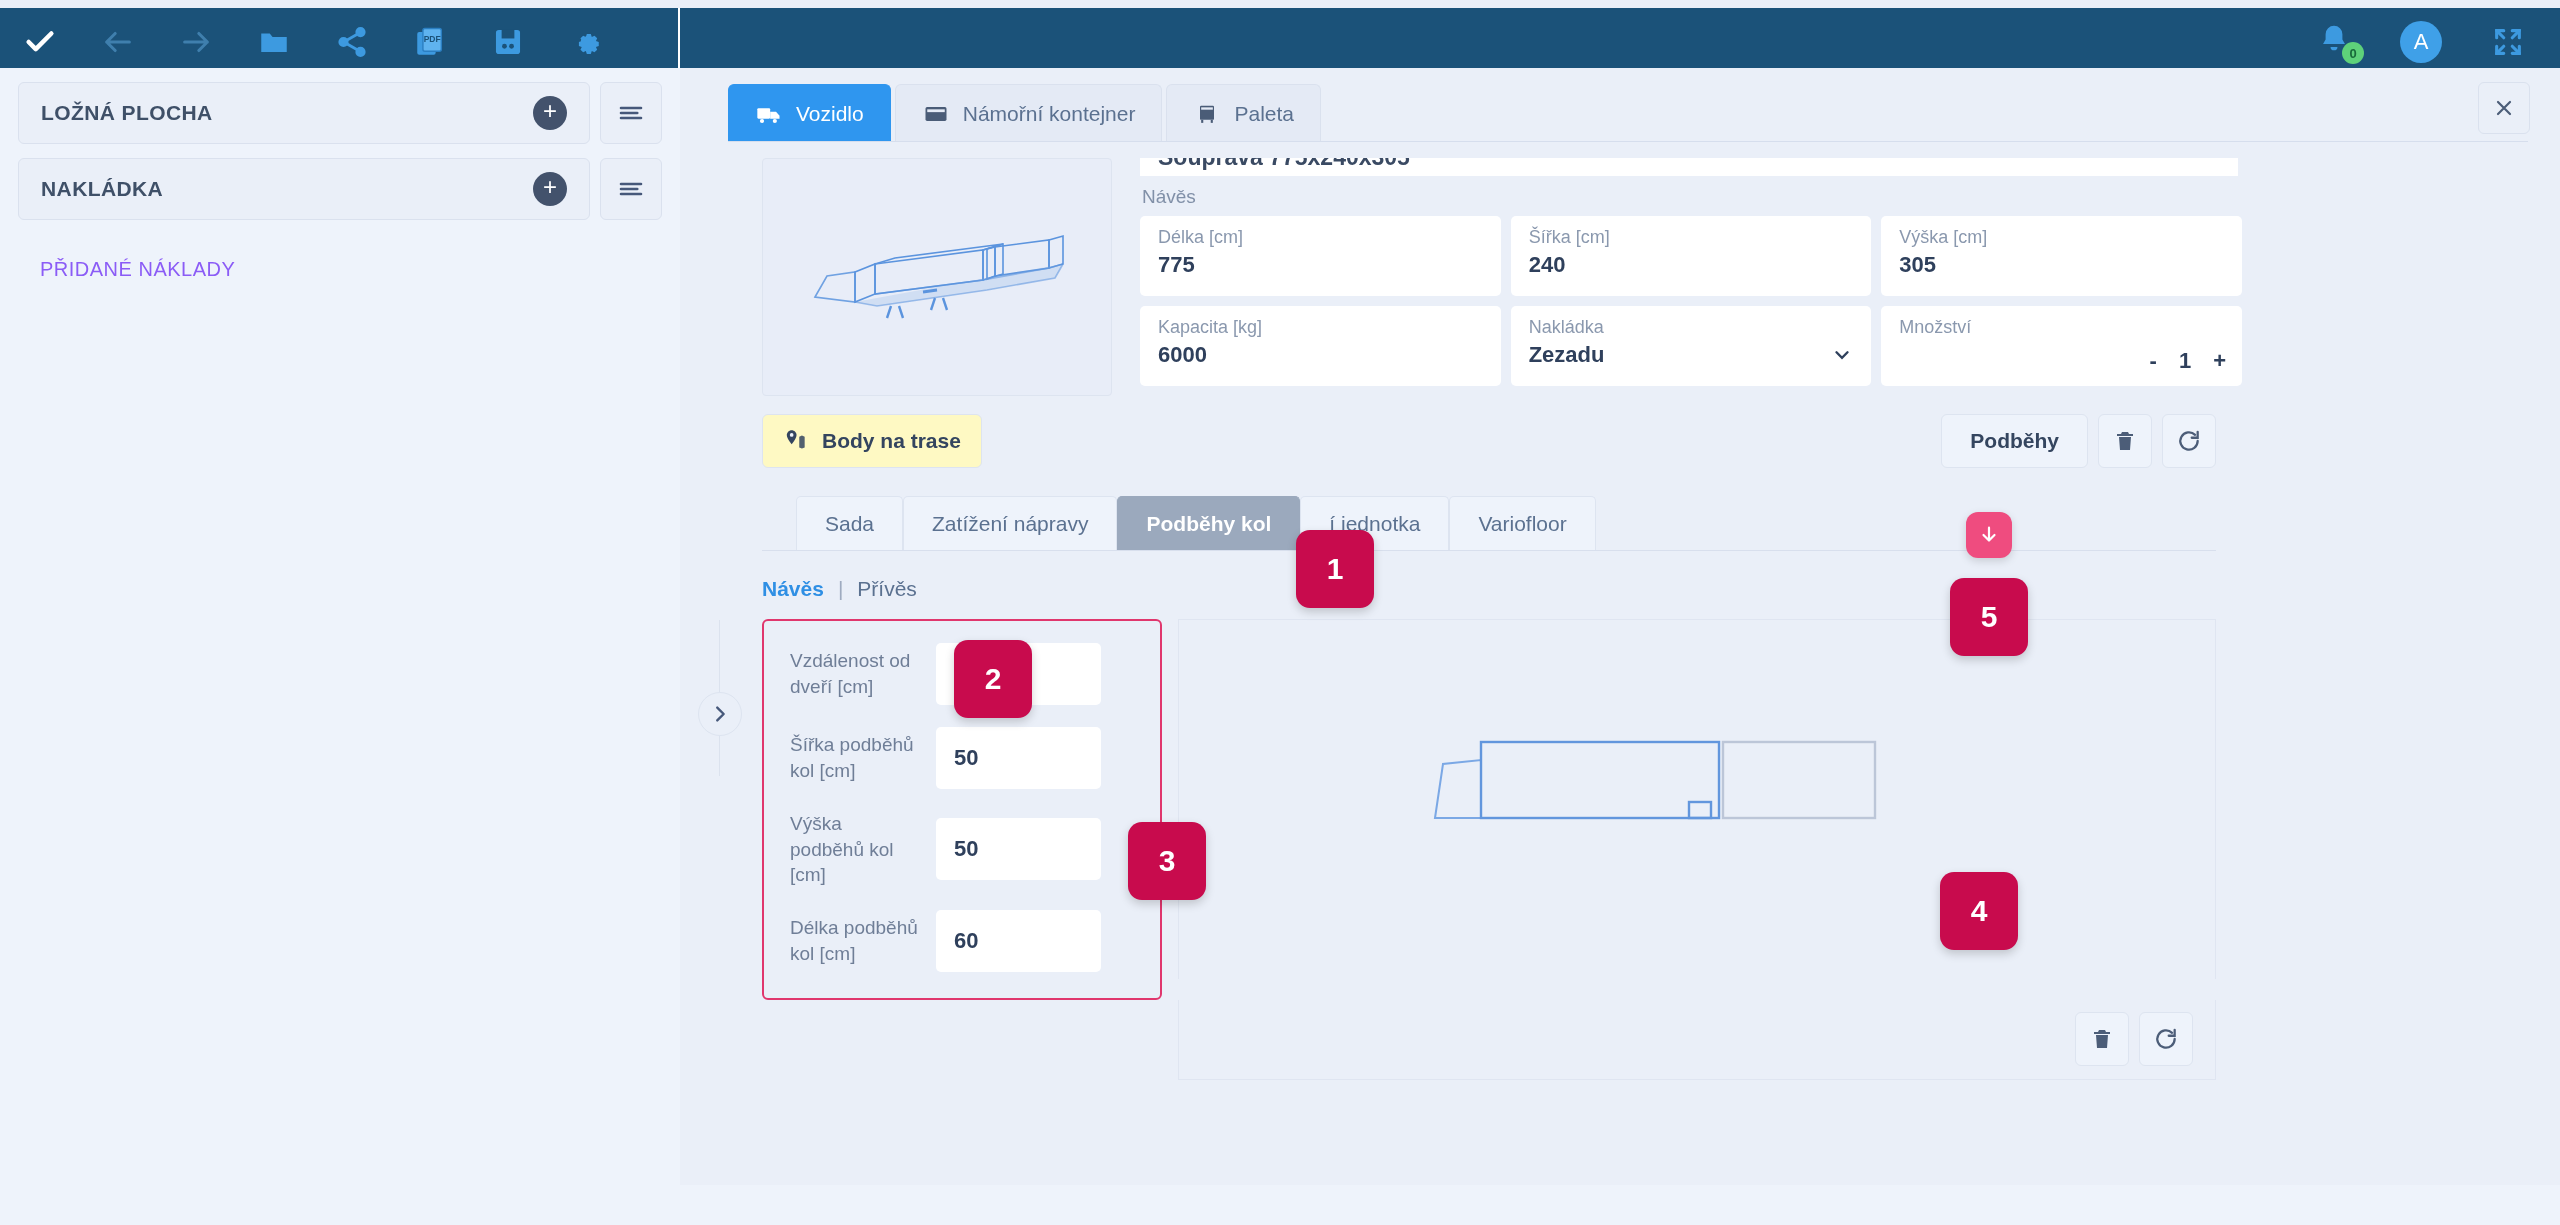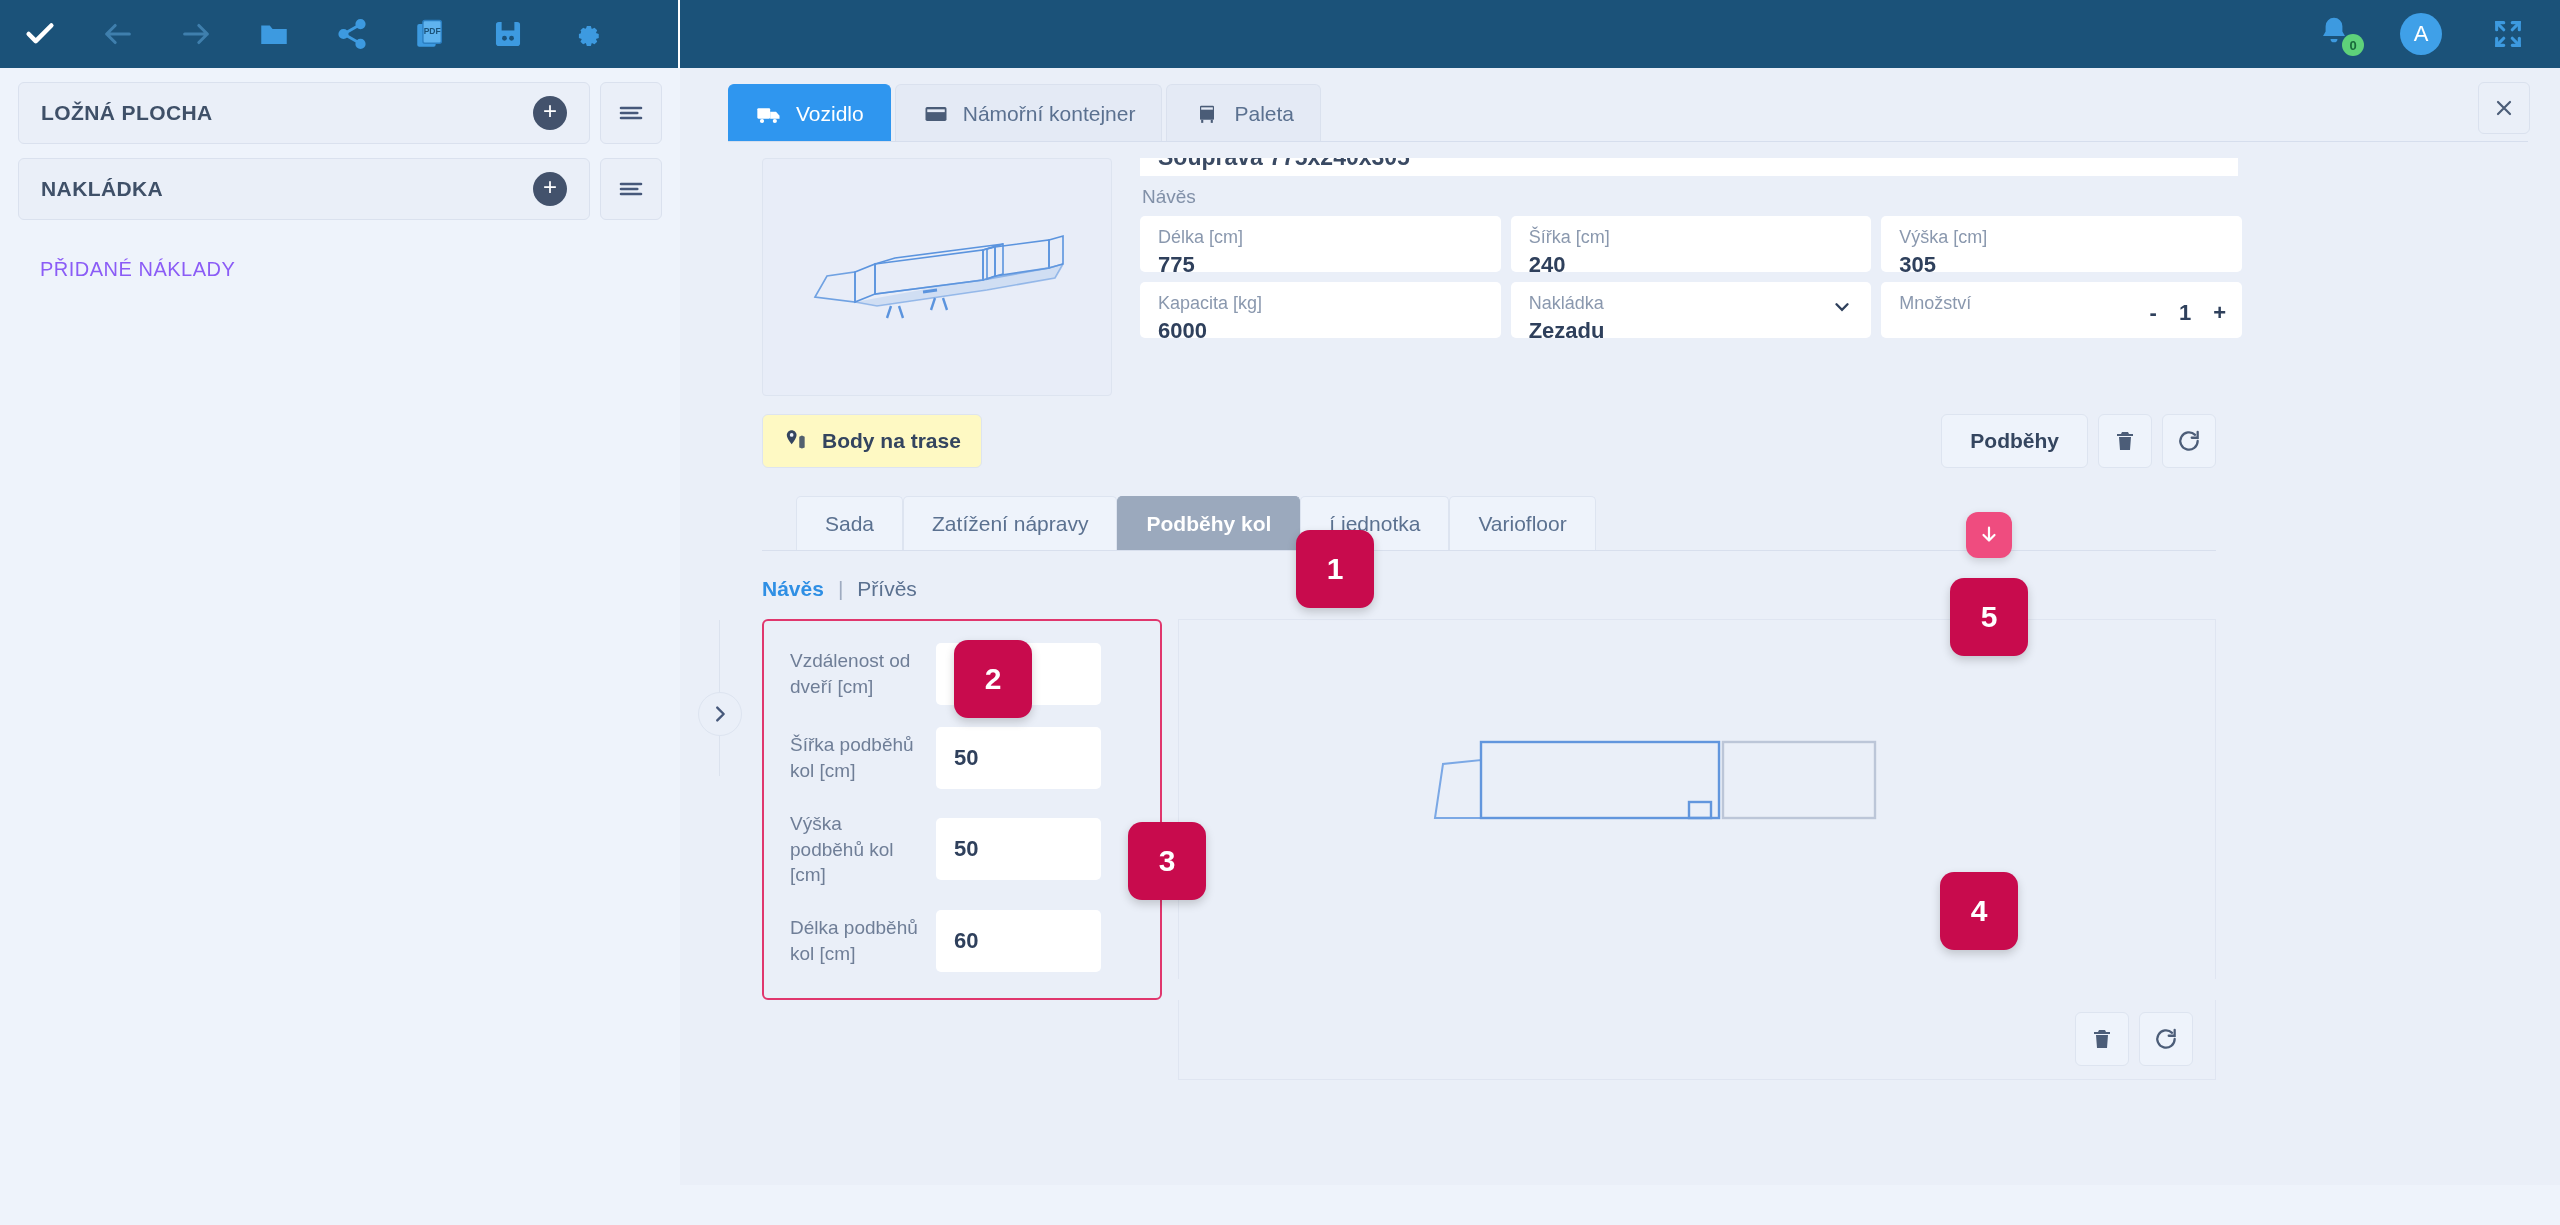--- a/index.html
+++ b/index.html
@@ -5,21 +5,21 @@
   * { box-sizing: border-box; margin: 0; padding: 0; }
   html, body {
     width: 2560px; height: 1225px;
     font-family: "Liberation Sans", sans-serif;
     background: #eaeff8;
     overflow: hidden;
   }
 
   
   .topbar {
-    position: absolute; left: 0; top: 0; width: 2560px; height: 68px;
+    position: absolute; left: 0; top: 8px; width: 2560px; height: 68px;
     background: #1b5279; display: flex; align-items: center;
   }
   .topbar-left {
     width: 680px; height: 68px; display: flex; align-items: center;
     padding-left: 18px; gap: 34px;
     border-right: 2px solid #ffffff;
   }
   .tb-icon { width: 44px; height: 44px; display: flex; align-items: center; justify-content: center; cursor: pointer; }
   .tb-icon svg { display: block; }
   .topbar-right {
@@ -112,21 +112,21 @@
     height: 18px; overflow: hidden; position: relative;
   }
   .clipped-name .inner {
     position: absolute; left: 0; top: -26px;
     width: 1098px; height: 52px; background: #fff; border-radius: 5px;
     font-size: 23px; font-weight: bold; color: #3a4a63; padding: 12px 18px;
   }
   .sublabel { font-size: 19px; color: #8190a8; margin: 10px 0 8px 2px; }
   .frow { display: flex; gap: 10px; margin-bottom: 10px; }
   .fbox {
-    flex: 1; height: 56px; background: #fff; border-radius: 5px;
+    flex: 1; height: 80px; background: #fff; border-radius: 5px;
     padding: 11px 18px; position: relative;
   }
   .flabel { font-size: 18px; color: #8a98ae; margin-bottom: 4px; }
   .fvalue { font-size: 22px; font-weight: bold; color: #2f405c; }
   .chev-dn { position: absolute; right: 18px; bottom: 16px; }
   .stepper {
     position: absolute; right: 16px; bottom: 12px;
     display: flex; align-items: center; gap: 22px;
     font-size: 22px; font-weight: bold; color: #2f405c;
   }

